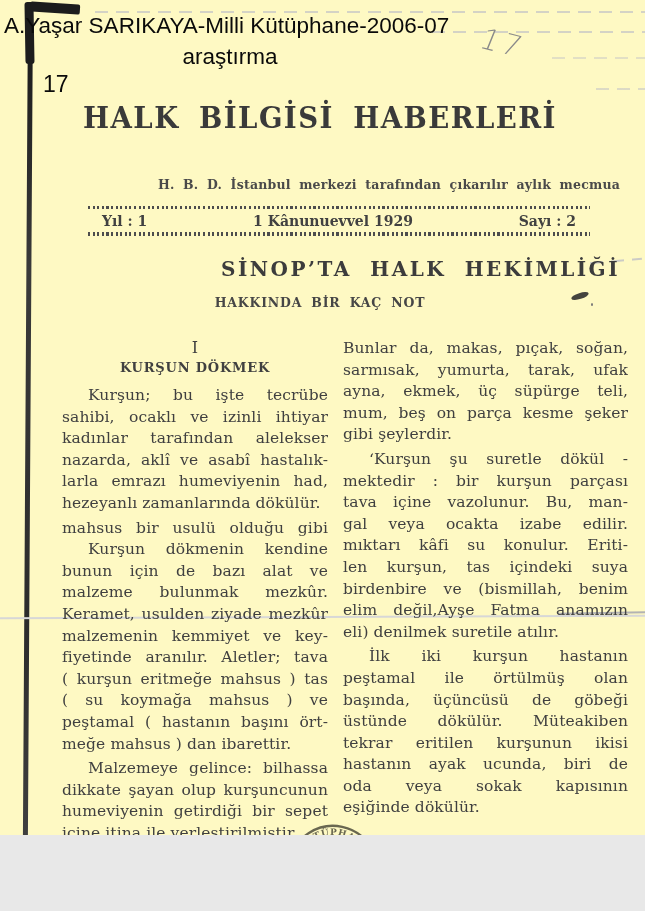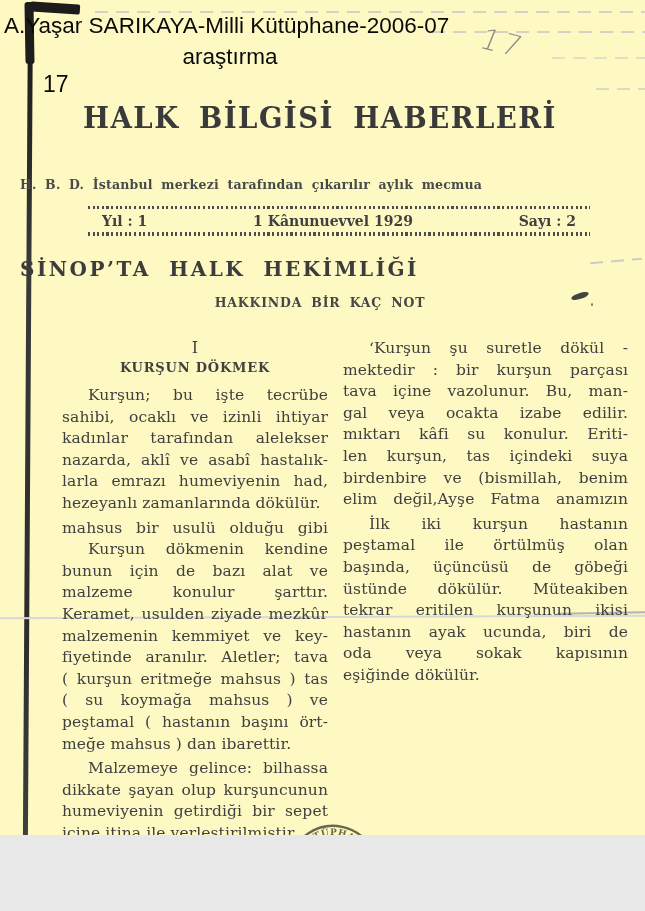--- a/index.html
+++ b/index.html
@@ -33,30 +33,30 @@
   .annot{position:absolute;font-family:"Liberation Sans", sans-serif;color:#0a0a0a;}
   .annot.l1{left:4px;top:13px;font-size:22.5px;}
   .annot.l2{left:0;top:44px;width:460px;text-align:center;font-size:22.5px;}
   .annot.pn{left:43px;top:71px;font-size:23px;}
   .handwritten{position:absolute;left:481px;top:26px;font-family:"DejaVu Sans",sans-serif;
     font-size:29px;font-weight:300;color:#8a8a8a;transform:rotate(14deg) skewX(-8deg);letter-spacing:3px;}
   
   .masthead-title{position:absolute;top:101px;left:20px;width:600px;text-align:center;
     font-weight:bold;font-size:29px;letter-spacing:1.5px;word-spacing:9px;color:#3a3a3a;
     transform:scaleX(.95);transform-origin:center;}
-  .masthead-sub{position:absolute;top:177px;left:20px;width:600px;text-align:left;
+  .masthead-sub{position:absolute;top:177px;left:20px;width:600px;text-align:right;
     font-weight:bold;font-size:12.5px;word-spacing:4px;color:#4a4a4a;letter-spacing:.2px;}
   .issue-bar{position:absolute;top:206px;left:88px;width:502px;}
   .dotted-rule{height:4px;
     background:repeating-linear-gradient(90deg,#4d4d4d 0 2.1px,transparent 2.1px 4.6px);}
   .dotted-rule.thin{height:3.2px;}
   .issue-row{display:flex;align-items:baseline;padding:4px 14px 3px;font-weight:bold;font-size:14px;color:#414141;}
   .issue-row .mid{flex:1;text-align:center;}
   
-  .article-title{position:absolute;top:257px;left:20px;width:600px;text-align:left;
+  .article-title{position:absolute;top:257px;left:20px;width:600px;text-align:right;
     font-weight:bold;font-size:20px;letter-spacing:2.5px;word-spacing:9px;color:#3c3c3c;}
   .article-sub{position:absolute;top:295px;left:20px;width:600px;text-align:center;
     font-weight:bold;font-size:12.5px;letter-spacing:.8px;word-spacing:4px;color:#464646;}
   
   .columns{position:absolute;top:338px;left:62px;width:566px;display:flex;gap:15px;}
   .col{font-size:15.5px;line-height:21.6px;color:#404040;letter-spacing:.1px;}
   .col.left{width:266px;}
   .col.right{flex:1;}
   .sec-num{text-align:center;font-size:16px;line-height:20px;}
   .sec-head{text-align:center;font-weight:bold;font-size:13px;line-height:16px;
@@ -119,46 +119,54 @@
           <div class="line">sahibi, ocaklı ve izinli ihtiyar</div>
           <div class="line">kadınlar tarafından alelekser</div>
           <div class="line">nazarda, aklî ve asabî hastalık-</div>
           <div class="line">larla emrazı humeviyenin had,</div>
           <div class="line last">hezeyanlı zamanlarında dökülür.</div>
         </div>
         <div class="para">
           <div class="line">mahsus bir usulü olduğu gibi</div>
           <div class="line first">Kurşun dökmenin kendine</div>
           <div class="line">bunun için de bazı alat ve</div>
-          <div class="line">malzeme konulur şarttır.</div>
+          <div class="line">malzeme bulunmak mezkûr.</div>
           <div class="line">Keramet, usulden ziyade mezkûr</div>
           <div class="line">malzemenin kemmiyet ve key-</div>
           <div class="line">fiyetinde aranılır. Aletler; tava</div>
           <div class="line">( kurşun eritmeğe mahsus ) tas</div>
           <div class="line">( su koymağa mahsus ) ve</div>
           <div class="line">peştamal ( hastanın başını ört-</div>
           <div class="line last">meğe mahsus ) dan ibarettir.</div>
         </div>
         <div class="para">
           <div class="line first">Malzemeye gelince: bilhassa</div>
           <div class="line">dikkate şayan olup kurşuncunun</div>
           <div class="line">humeviyenin getirdiği bir sepet</div>
           <div class="line last">içine itina ile yerleştirilmiştir</div>
         </div>
       </div>
     <div class="col right">
+        <div class="para">
+          <div class="line">Bunlar da, makas, pıçak, soğan,</div>
+          <div class="line">sarmısak, yumurta, tarak, ufak</div>
+          <div class="line">ayna, ekmek, üç süpürge teli,</div>
+          <div class="line">mum, beş on parça kesme şeker</div>
+          <div class="line last">gibi şeylerdir.</div>
+        </div>
         <div class="para">
           <div class="line first">‘Kurşun şu suretle dökül -</div>
           <div class="line">mektedir : bir kurşun parçası</div>
           <div class="line">tava içine vazolunur. Bu, man-</div>
           <div class="line">gal veya ocakta izabe edilir.</div>
           <div class="line">mıktarı kâfi su konulur. Eriti-</div>
           <div class="line">len kurşun, tas içindeki suya</div>
           <div class="line">birdenbire ve (bismillah, benim</div>
           <div class="line">elim değil,Ayşe Fatma anamızın</div>
+          <div class="line last">eli) denilmek suretile atılır.</div>
         </div>
         <div class="para">
           <div class="line first">İlk iki kurşun hastanın</div>
           <div class="line">peştamal ile örtülmüş olan</div>
           <div class="line">başında, üçüncüsü de göbeği</div>
           <div class="line">üstünde dökülür. Müteakiben</div>
           <div class="line">tekrar eritilen kurşunun ikisi</div>
           <div class="line">hastanın ayak ucunda, biri de</div>
           <div class="line">oda veya sokak kapısının</div>
           <div class="line last">eşiğinde dökülür.</div>

